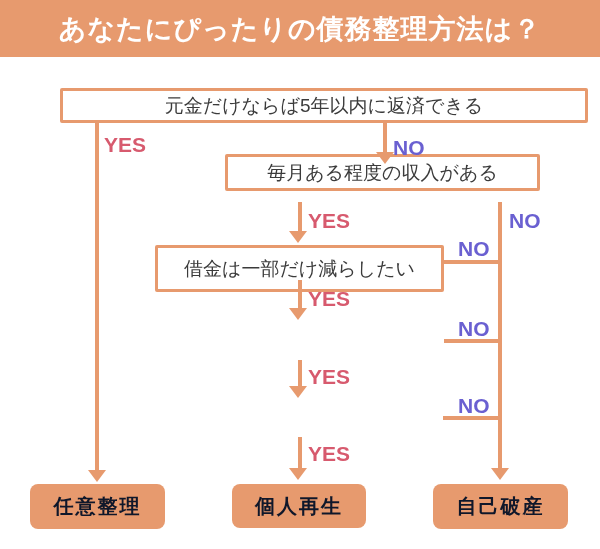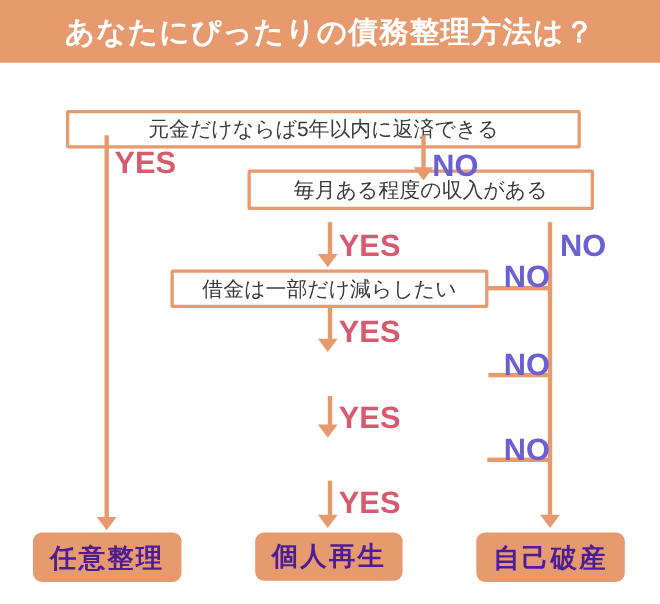--- a/index.html
+++ b/index.html
@@ -48,52 +48,52 @@
     font-weight: 500;
     white-space: nowrap;
   }
   .rbox {
     position: absolute;
     background: var(--orange);
     border-radius: 8px;
     display: flex;
     align-items: center;
     justify-content: center;
-    color: #4c1d95;
-    font-size: 24px;
+    color: #0f172a;
+    font-size: 20px;
     font-weight: bold;
     letter-spacing: 2px;
     white-space: nowrap;
     text-align: center;
   }
   .line {
     position: absolute;
     background: var(--orange);
   }
   .arrowhead {
     position: absolute;
     width: 0; height: 0;
     border-left: 9px solid transparent;
     border-right: 9px solid transparent;
     border-top: 12px solid var(--orange);
   }
   .lbl {
     position: absolute;
-    font-size: 28px;
+    font-size: 21px;
     font-weight: bold;
     white-space: nowrap;
     line-height: 1;
   }
   .lbl.yes { color: var(--yes); }
   .lbl.no  { color: var(--no); }
 
   
-  #q1 { left: 60px;  top: 100px;  width: 468px; height: 35px; align-items: center; }
+  #q1 { left: 60px;  top: 88px;  width: 528px; height: 35px; align-items: center; }
   #q2 { left: 225px; top: 154px; width: 315px; height: 37px; }
-  #q3 { left: 155px; top: 245px; width: 289px; height: 35px; }
+  #q3 { left: 155px; top: 245px; width: 289px; height: 47px; }
   #q4 { left: 155px; top: 322px; width: 290px; height: 38px; }
   #q5 { left: 155px; top: 400px; width: 289px; height: 37px; }
 
   
   #r1 { left: 30px;  top: 484px; width: 135px; height: 45px; }
   #r2 { left: 232px; top: 484px; width: 134px; height: 44px; }
   #r3 { left: 433px; top: 484px; width: 135px; height: 45px; font-family: Liberation Serif, serif; }
 </style>
 </head>
 <body>

